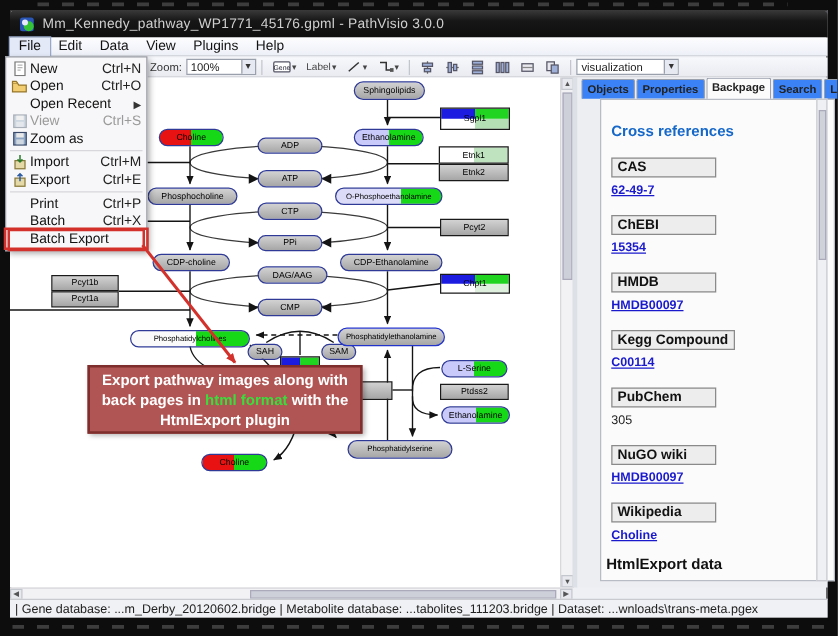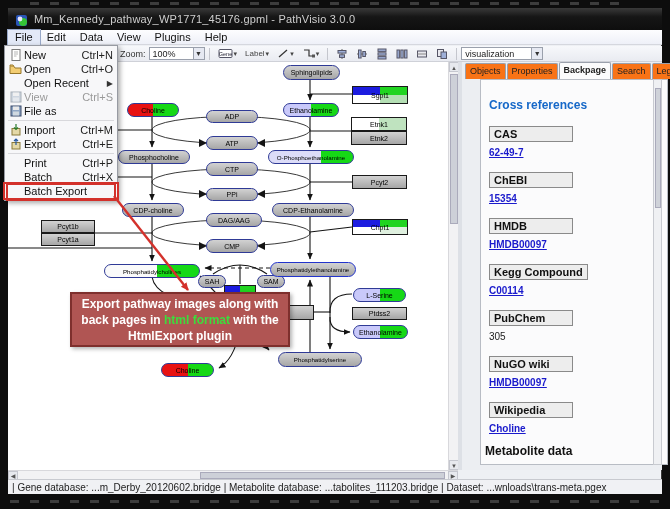--- a/index.html
+++ b/index.html
@@ -48,22 +48,22 @@
   .vscroll{position:absolute;left:448px;top:62px;width:10px;height:408px;background:#f2f2f4;border-left:1px solid #d8d8dc;}
   .vscroll .thumb{position:absolute;left:1px;top:12px;width:8px;height:150px;background:#cdd0d8;border:1px solid #aab;}
   .sc-arrow{position:absolute;left:0;width:10px;height:10px;font-size:6px;text-align:center;line-height:10px;color:#555;background:#e7e9ee;border:1px solid #c5c7cf;}
   .hscroll{position:absolute;left:8px;top:470px;width:450px;height:9px;background:#f2f2f4;border-top:1px solid #d8d8dc;}
   .hscroll .thumb{position:absolute;left:192px;top:1px;width:245px;height:7px;background:#cdd0d8;border:1px solid #aab;}
   .hs-arrow{position:absolute;top:0;width:10px;height:9px;font-size:6px;text-align:center;line-height:9px;color:#555;background:#e7e9ee;border:1px solid #c5c7cf;}
   .splitter{position:absolute;left:458px;top:62px;width:4px;height:408px;background:#dde0e6;}
   
   .panel{position:absolute;left:462px;top:62px;width:200px;height:408px;background:#eceef2;}
   .tabs{position:absolute;left:3px;top:1px;height:16px;display:flex;font-size:9px;color:#222;}
-  .tab{padding:2px 4px;border:1px solid #9aa0ac;border-bottom:none;background:#f97316;margin-right:1px;
-    border-radius:2px 2px 0 0;height:16px;}
+  .tab{padding:2px 4px;border:1px solid #9aa0ac;border-bottom:none;background:#3b82f6;margin-right:1px;
+    border-radius:2px 2px 0 0;height:16px;font-weight:bold;}
   .tab.active{background:#fbfbfc;font-weight:bold;position:relative;top:-1px;height:18px;}
   .panel-body{position:absolute;left:18px;top:17px;width:188px;height:386px;background:#fbfbfc;
     border:1px solid #b8bcc4;overflow:hidden;}
   .pscroll{position:absolute;right:0;top:17px;width:9px;height:386px;background:#eff0f3;border:1px solid #c8cad0;}
   .pscroll .thumb{position:absolute;left:1px;top:8px;width:6px;height:120px;background:#cfd2d9;border:1px solid #aab;}
   .xref-head{margin:18px 0 0 8px;font-size:12px;font-weight:bold;color:#1668c8;}
   .xsec{margin:12px 0 0 8px;}
   .xhead{display:inline-block;min-width:84px;background:#ededed;border:1px solid #8a8a8a;
     font-size:11px;font-weight:bold;color:#111;padding:1px 4px;}
   .xval-row{margin-top:5px;font-size:10px;font-weight:bold;}
@@ -378,21 +378,21 @@
       <div class="xref-head">Cross references</div>
       <div id="xref-sections">
           <div class="xsec"><div class="xhead">CAS</div><div class="xval-row"><a class="xlink" href="#">62-49-7</a></div></div>
           <div class="xsec"><div class="xhead">ChEBI</div><div class="xval-row"><a class="xlink" href="#">15354</a></div></div>
           <div class="xsec"><div class="xhead">HMDB</div><div class="xval-row"><a class="xlink" href="#">HMDB00097</a></div></div>
           <div class="xsec"><div class="xhead">Kegg Compound</div><div class="xval-row"><a class="xlink" href="#">C00114</a></div></div>
           <div class="xsec"><div class="xhead">PubChem</div><div class="xval-row"><span class="xval">305</span></div></div>
           <div class="xsec"><div class="xhead">NuGO wiki</div><div class="xval-row"><a class="xlink" href="#">HMDB00097</a></div></div>
           <div class="xsec"><div class="xhead">Wikipedia</div><div class="xval-row"><a class="xlink" href="#">Choline</a></div></div>
         </div>
-      <div class="exp-head" style="margin-left:4px;">Metabolite data</div>
+      <div class="exp-head" style="margin-left:4px;">HtmlExport data</div>
     </div>
     <div class="pscroll">
         <div class="thumb"></div>
       </div>
   </div>
 
   <div class="statusbar">
     <span>| Gene database: ...m_Derby_20120602.bridge | Metabolite database: ...tabolites_111203.bridge | Dataset: ...wnloads\trans-meta.pgex</span>
   </div>
 
@@ -434,21 +434,21 @@
         <span class="mi-short">Ctrl+S</span>
       </div>
       <div class="mi">
         <span class="mi-ic">
           <svg width="12" height="12">
             <rect x="1" y="1" width="10" height="10" fill="#8fa6c4" stroke="#3a4a6a"></rect>
             <rect x="3" y="1.5" width="6" height="3.5" fill="#e9e9e9"></rect>
             <rect x="3" y="6.5" width="6" height="4" fill="#cfd8e0"></rect>
           </svg>
         </span>
-        <span class="mi-label">File as</span>
+        <span class="mi-label">Zoom as</span>
         <span class="mi-short"></span>
       </div>
       <div class="msep"></div>
       <div class="mi">
         <span class="mi-ic">
           <svg width="12" height="12">
             <rect x="2" y="4.5" width="8" height="6.5" fill="#e5d9a8" stroke="#8a7a3a"></rect>
             <path d="M6 0v5.5M4 3.5l2 2 2-2" stroke="#2a7a2a" fill="none" stroke-width="1.2"></path>
           </svg>
         </span>

